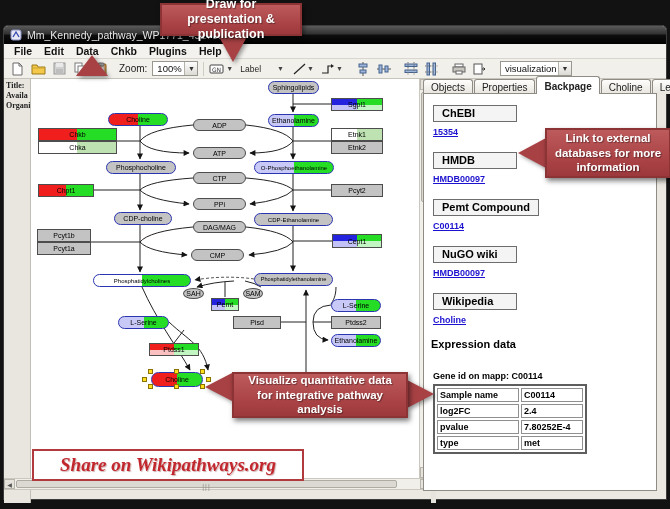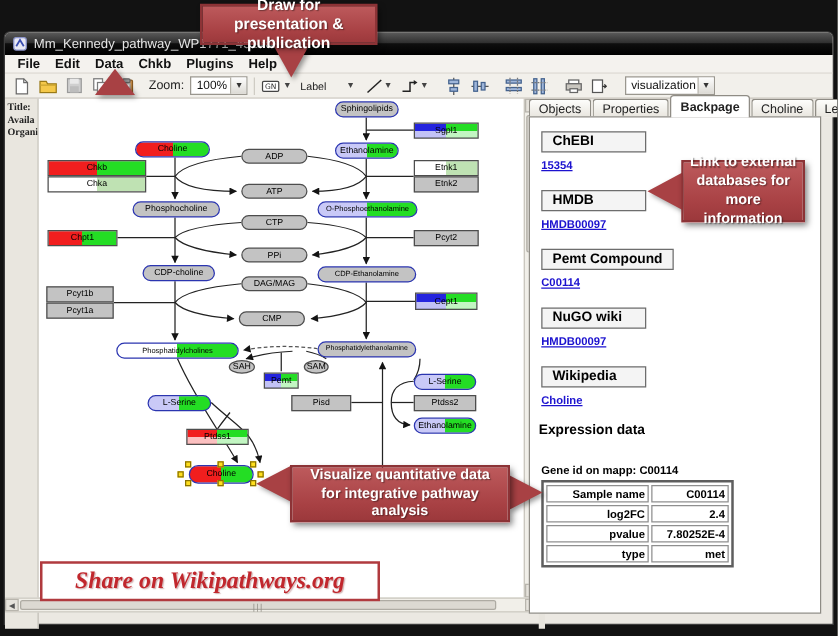--- a/index.html
+++ b/index.html
@@ -83,21 +83,21 @@
                 border:1px solid #8f8c85; padding:9px 8px 0 9px; overflow:hidden; z-index:2; }
   .bp-section { margin-bottom:13px; }
   .bp-hdr { display:inline-block; border:1px solid #6d6d6d; background:#f4f4f4; font-weight:bold;
             font-size:11px; padding:1px 8px 2px; min-width:84px; color:#000; }
   .bp-val { display:block; margin-top:5px; font-size:9px; font-weight:bold; }
   a.bp-link { color:#1c12cf; text-decoration:underline; }
   .bp-plain { color:#111; font-weight:normal; font-size:9.5px; }
   .exp-title { font-weight:bold; font-size:11px; margin:7px 0 0 -2px; color:#000; }
   .geneid { font-weight:bold; font-size:9px; margin-top:21px; color:#000; }
   table.exp { border-collapse:separate; border-spacing:2px; border:2px solid #5e5e5e; margin-top:3px; }
-  table.exp td { border:1px solid #8f8f8f; font-size:9px; font-weight:bold; text-align:right;
+  table.exp td { border:1px solid #8f8f8f; font-size:9px; font-weight:bold; text-align:left;
                  padding:1px 2px; height:13px; color:#000; }
   td.c1 { width:82px; } td.c2 { width:62px; }
 
   
   .callout { position:absolute; background:linear-gradient(180deg,#bd5a5c 0%,#a84144 70%,#9c393c 100%);
              border:2px solid #8c3336; color:#fff; font-weight:bold; text-align:center;
              display:flex; align-items:center; justify-content:center; z-index:50;
              box-shadow:2px 3px 5px rgba(0,0,0,.5); text-shadow:1px 1px 1px rgba(0,0,0,.4); }
   .tri { position:absolute; width:0; height:0; z-index:49; filter:drop-shadow(2px 2px 2px rgba(0,0,0,.4)); }
   .share-box { position:absolute; left:28px; top:423px; width:272px; height:32px; background:#fff;
@@ -398,21 +398,21 @@
 
   </div>
 
   <div class="callout" style="left:160px;top:3px;width:142px;height:33px;font-size:12.5px;line-height:1.2;padding:2px 6px;">
     <span>Draw for presentation &amp; publication</span>
   </div>
   <div class="tri" style="left:218px;top:35px;border-left:15px solid transparent;border-right:15px solid transparent;border-top:27px solid #a84144;"></div>
 
   <div class="tri" style="left:76px;top:55px;border-left:16px solid transparent;border-right:16px solid transparent;border-bottom:21px solid #a84144;"></div>
 
-  <div class="callout" style="left:545px;top:128px;width:99px;height:50px;font-size:11.5px;line-height:1.3;padding:2px 5px;">
+  <div class="callout" style="left:545px;top:128px;width:126px;height:50px;font-size:11.5px;line-height:1.3;padding:2px 5px;">
     <span>Link to external databases for more information</span>
   </div>
   <div class="tri" style="left:518px;top:138px;border-top:15px solid transparent;border-bottom:15px solid transparent;border-right:28px solid #a84144;"></div>
 
   <div class="callout" style="left:232px;top:372px;width:176px;height:46px;font-size:11.5px;line-height:1.3;padding:12px 6px;">
     <span>Visualize quantitative data for integrative pathway analysis</span>
   </div>
   <div class="tri" style="left:205px;top:373px;border-top:14px solid transparent;border-bottom:14px solid transparent;border-right:27px solid #a84144;"></div>
   <div class="tri" style="left:407px;top:380px;border-top:14px solid transparent;border-bottom:14px solid transparent;border-left:27px solid #a84144;"></div>
 

